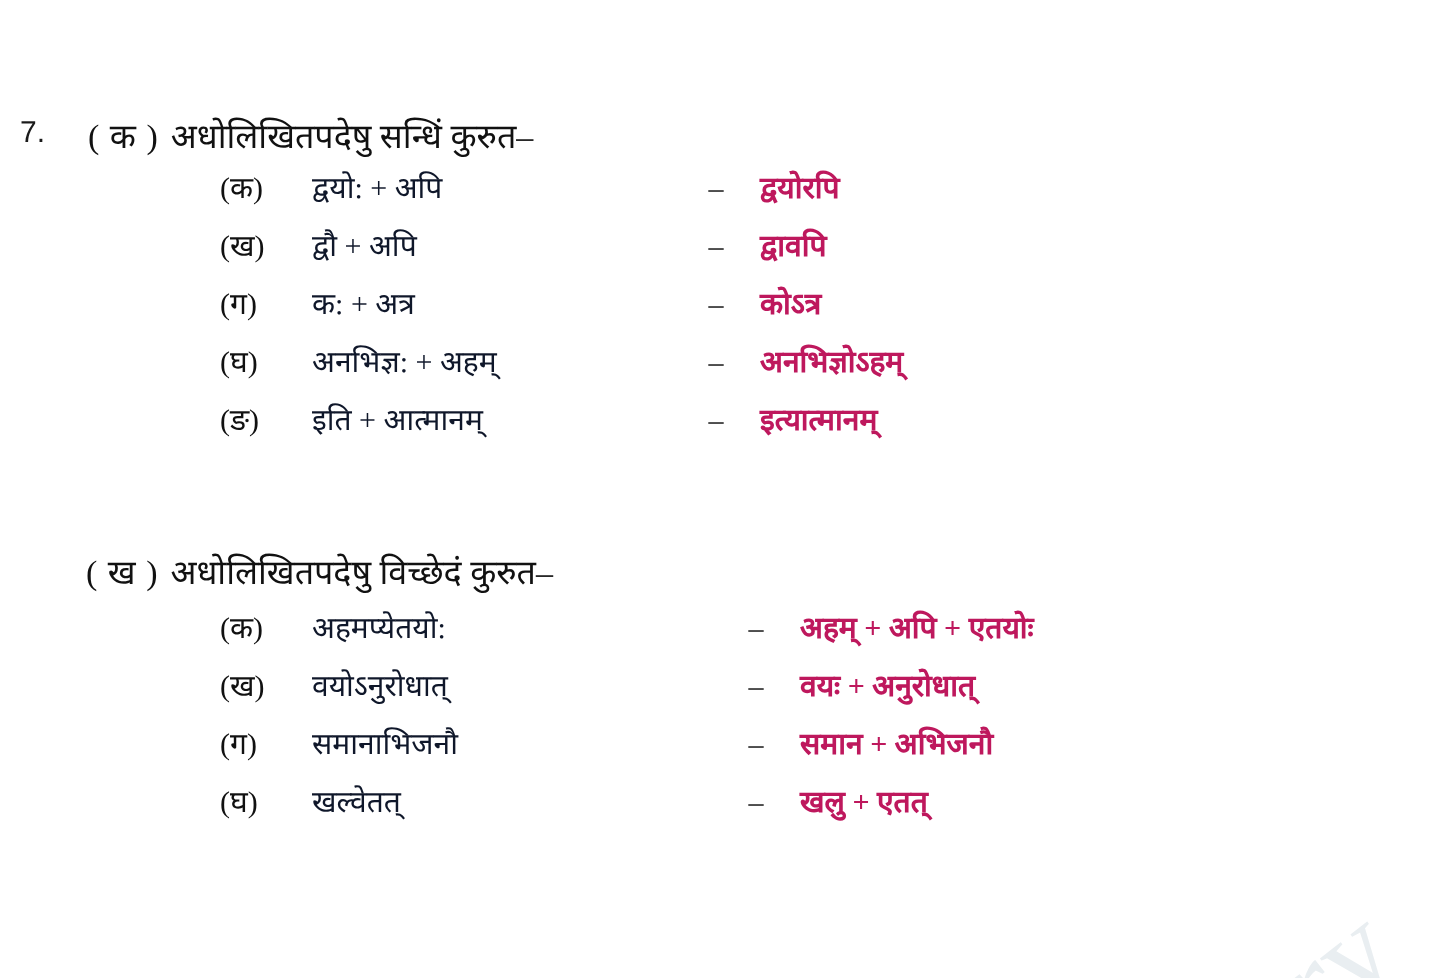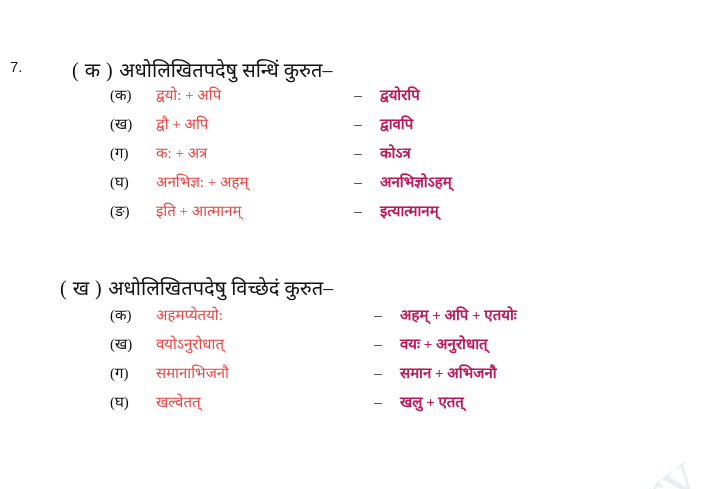--- a/index.html
+++ b/index.html
@@ -42,27 +42,26 @@
   .q-num {
     position: absolute;
     left: 10px;
     top: 58px;
     font-size: 15px;
     font-family: "Liberation Sans", sans-serif;
     color: #1a1a1a;
   }
   .part-head {
     position: absolute;
-    font-size: 20px;
+    font-size: 17px;
     color: #111111;
     white-space: nowrap;
-    margin-left: 28px;
   }
   .part-a-head { left: 44px; top: 56px; }
-  .part-b-head { left: 32px; top: 274px; }
+  .part-b-head { left: 43px; top: 274px; }
   .part-label {
     letter-spacing: 0.5px;
   }
   .head-text {
     margin-left: 6px;
   }
 
   table.items {
     position: absolute;
     border-collapse: collapse;
@@ -73,21 +72,21 @@
     font-size: 15px;
     line-height: 1.0;
     white-space: nowrap;
   }
   td.lbl {
     width: 46px;
     color: #111111;
     padding-top: 3px;
   }
   td.lhs {
-    color: #ef4444;
+    color: #0f172a;
     padding-top: 3px;
   }
   td.dash {
     color: #111111;
     text-align: center;
     padding-top: 3px;
   }
   td.rhs {
     color: #be185d;
     font-weight: bold;

